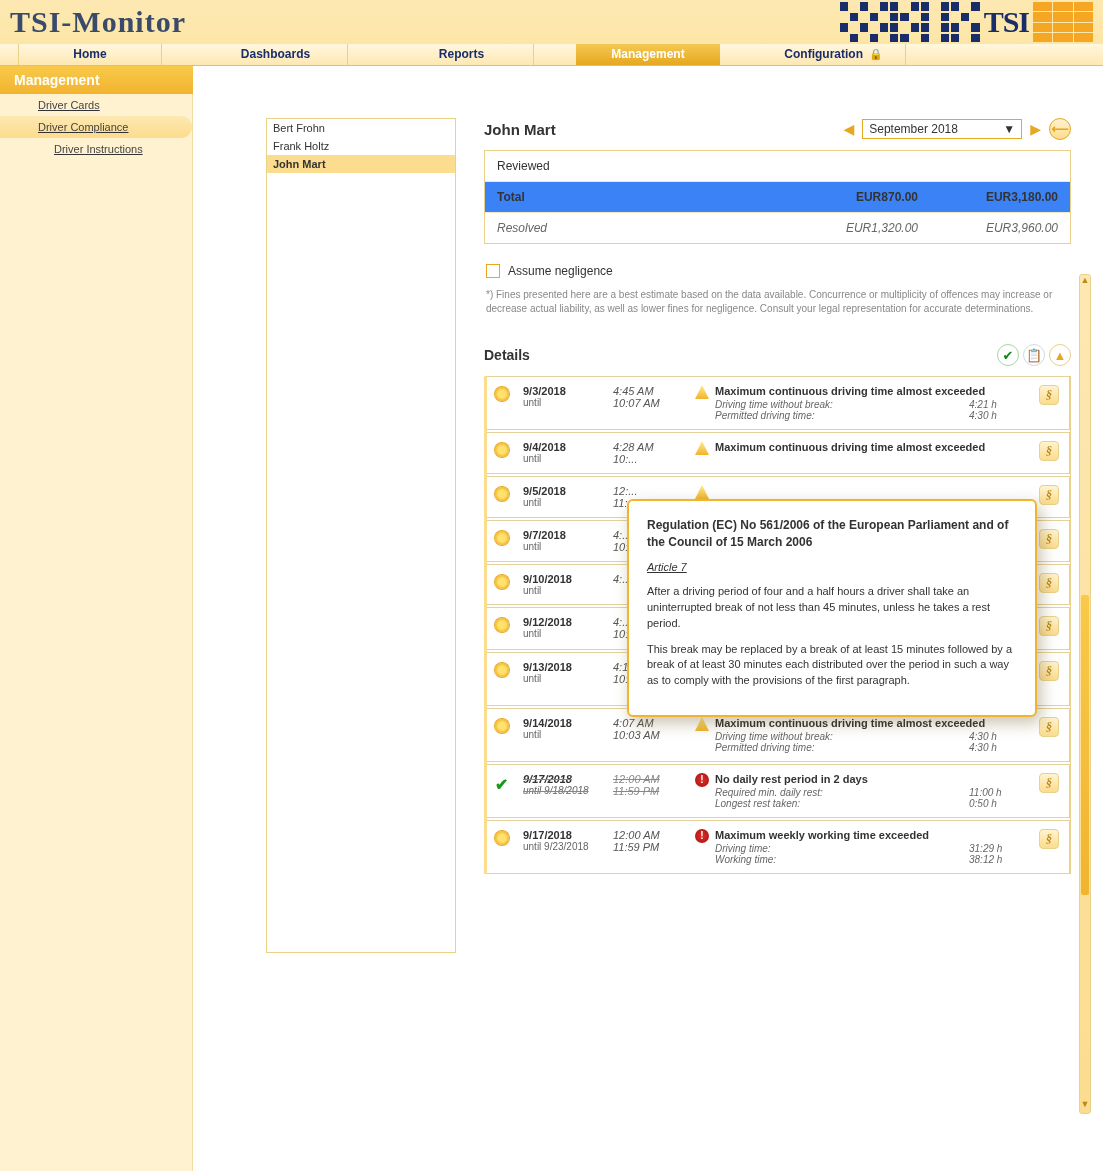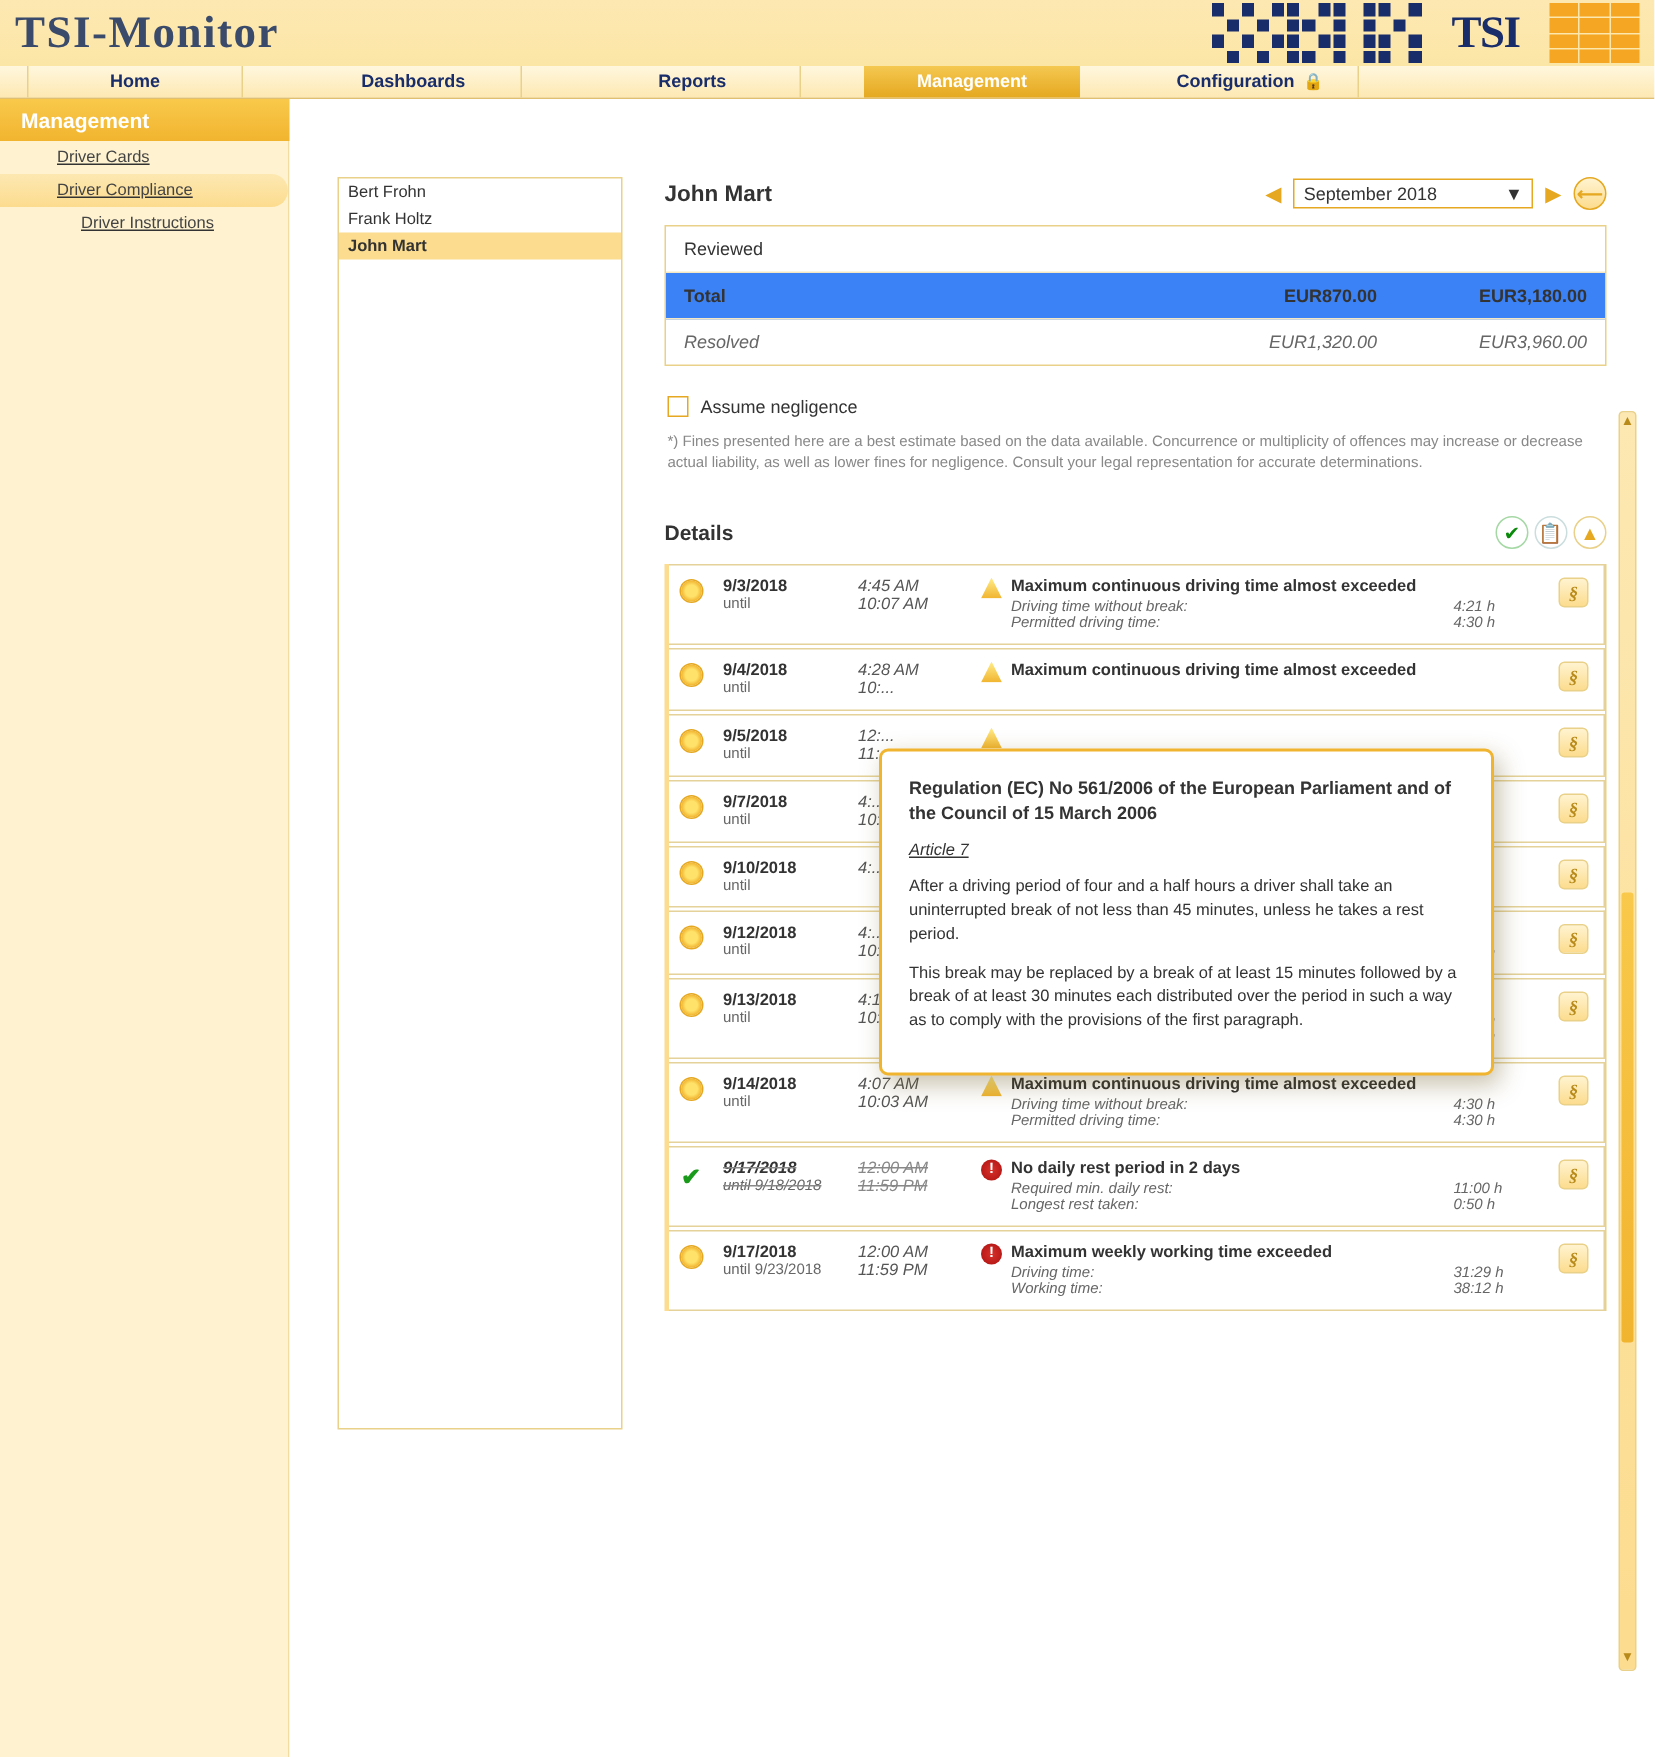--- a/index.html
+++ b/index.html
@@ -1,19 +1,19 @@
 <!DOCTYPE html>
 <html><head>
 <meta charset="utf-8">
 <style>
 * { box-sizing: border-box; margin: 0; padding: 0; }
 body { font-family: Arial, sans-serif; font-size: 12px; background: #fff; color: #333; width: 1103px; }
 .topbar { background: linear-gradient(180deg,#fde8b2,#fce6a6); height: 44px; display: flex; align-items: center; padding: 0 10px; position: relative; }
 .app-title { font-family: Georgia, serif; font-size: 30px; font-weight: bold; color: #3a4a6a; letter-spacing: 1px; }
-.logo-box { position: absolute; right: 10px; top: 0; height: 44px; display: flex; align-items: center; gap: 20px; }
+.logo-box { position: absolute; right: 10px; top: 0; height: 44px; display: flex; align-items: center; gap: 4px; }
 .logo-dots { width: 140px; height: 40px; display: grid; grid-template-columns: repeat(14,1fr); grid-template-rows: repeat(4,1fr); gap: 2px; }
 .logo-dots div { background: #1a2d6b; }
 .logo-dots .e { background: transparent; }
 .logo-text { font-family: Georgia, serif; font-size: 30px; font-weight: bold; color: #1a2d6b; letter-spacing: -1px; }
 .logo-accent { width: 60px; height: 40px; display: grid; grid-template-columns: repeat(3,1fr); grid-template-rows: repeat(4,1fr); gap: 1px; }
 .logo-accent div { background: #f5a623; }
 .navbar { background: linear-gradient(180deg,#fff7de,#fde8b2); height: 22px; display: flex; border-bottom: 1px solid #e0c070; padding-left: 18px; gap: 42px; }
 .nav-item { width: 144px; text-align: center; line-height: 20px; color: #1a2d6b; font-weight: bold; font-size: 12px; border-right: 1px solid #e9d18a; cursor: pointer; position: relative; }
 .nav-item:first-child { border-left: 1px solid #e9d18a; }
 .nav-item.active { color: #fff; background: linear-gradient(180deg,#f5c851,#e5a820); border: none; }
@@ -23,21 +23,21 @@
 .sidebar { width: 193px; background: #fef2d0; min-height: 1080px; padding-top: 0; border-right: 1px solid #f2dca0; }
 .side-group { padding: 10px 14px 6px; font-weight: bold; color: #333; font-size: 12px; }
 .side-sel-wrap { background: linear-gradient(180deg,#fde8b2,#fcdc8e); border-top-right-radius: 18px; border-bottom-right-radius: 18px; margin-left: 6px; padding: 8px 12px 6px 14px; font-weight: bold; font-size: 12px; color: #333; }
 .side-sub { list-style: none; text-decoration: underline; }
 .side-sub li { padding: 5px 12px 5px 38px; font-size: 11px; color: #444; cursor: pointer; }
 .side-sub li.active { background: linear-gradient(180deg,#fde8b2,#fcdc8e); border-top-right-radius: 14px; border-bottom-right-radius: 14px; }
 .side-sub li.sub2 { padding-left: 54px; }
 .content { flex: 1; padding: 24px 32px; position: relative; background: #fff; }
 .page-title { font-size: 20px; color: #1a2d8f; font-weight: bold; margin-bottom: 24px; }
 .main-row { display: flex; gap: 28px; }
-.driver-list { width: 190px; border: 1px solid #e9d18a; background: #fff; font-size: 11px; min-height: 835px; }
+.driver-list { width: 190px; border: 1px solid #e9d18a; background: #fff; font-size: 11px; min-height: 835px; margin-left: 41px; }
 .driver-list div { padding: 3px 6px; cursor: pointer; }
 .driver-list .sel { background: #fcdc8e; font-weight: bold; }
 .detail-pane { flex: 1; position: relative; }
 .d-header { display: flex; align-items: center; gap: 8px; margin-bottom: 10px; }
 .d-name { font-size: 15px; font-weight: bold; flex: 1; }
 .arrow-btn, .back-circle { cursor: pointer; }
 .month-sel { border: 1px solid #e5a820; padding: 2px 6px; font-size: 12px; width: 160px; display: flex; justify-content: space-between; background: #fff; }
 .tri { color: #e5a820; font-size: 14px; }
 .back-circle { width: 22px; height: 22px; border-radius: 50%; border: 1px solid #e5a820; background: linear-gradient(180deg,#fff3d0,#fcdc8e); display: flex; align-items: center; justify-content: center; color: #e5a820; font-weight: bold; }
 .summary-box { border: 1px solid #e9d18a; background: #fff; margin-bottom: 14px; }

